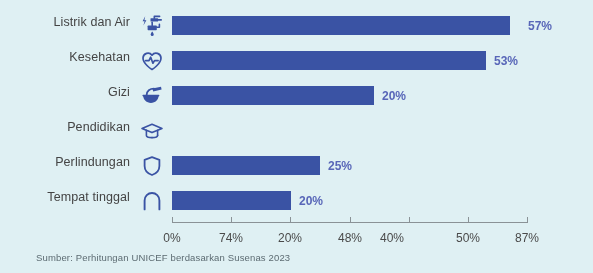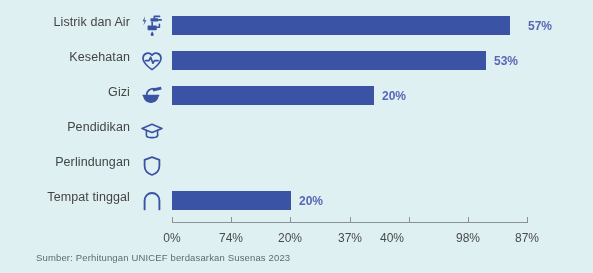--- a/index.html
+++ b/index.html
@@ -182,20 +182,24 @@
       </div>
     </div>
 
     <div class="row">
       <div class="row-label">Perlindungan</div>
       <div class="row-icon">
         <svg width="24" height="24" viewBox="0 0 24 24" fill="none" stroke="#3a53a4" stroke-width="1.8" stroke-linecap="round" stroke-linejoin="round">
           <path d="M12 3.2 L19.4 5.8 V12 C19.4 16.4 16.2 19.6 12 21 C7.8 19.6 4.6 16.4 4.6 12 V5.8 Z"></path>
         </svg>
       </div>
+      <div class="bar-track">
+        <div class="bar" style="width:148px"></div>
+        <div class="bar-value" style="left:156px">25%</div>
+      </div>
     </div>
 
     <div class="row">
       <div class="row-label">Tempat tinggal</div>
       <div class="row-icon">
         <svg width="24" height="24" viewBox="0 0 24 24" fill="none" stroke="#3a53a4" stroke-width="1.9" stroke-linecap="round" stroke-linejoin="round">
           <path d="M4.6 20.4 V11.4 A7.4 7.4 0 0 1 19.4 11.4 V20.4"></path>
         </svg>
       </div>
       <div class="bar-track">
@@ -211,21 +215,21 @@
     <div class="tick" style="left:59px"></div>
     <div class="tick" style="left:118px"></div>
     <div class="tick" style="left:178px"></div>
     <div class="tick" style="left:237px"></div>
     <div class="tick" style="left:296px"></div>
     <div class="tick" style="left:355px"></div>
 
     <div class="tick-label" style="left:0px">0%</div>
     <div class="tick-label" style="left:59px">74%</div>
     <div class="tick-label" style="left:118px">20%</div>
-    <div class="tick-label" style="left:178px">37%</div>
+    <div class="tick-label" style="left:178px">48%</div>
     <div class="tick-label" style="left:220px">40%</div>
-    <div class="tick-label" style="left:296px">98%</div>
+    <div class="tick-label" style="left:296px">50%</div>
     <div class="tick-label" style="left:355px">87%</div>
   </div>
 
   <div class="source">Sumber: Perhitungan UNICEF berdasarkan Susenas 2023</div>
 
 </div>
 
 </body></html>

